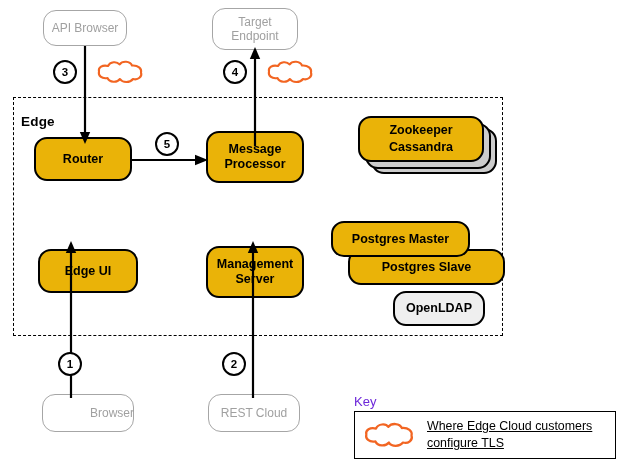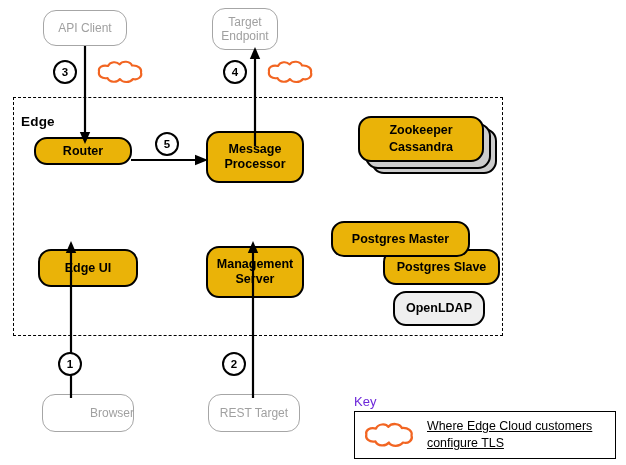--- a/index.html
+++ b/index.html
@@ -169,60 +169,60 @@
   </div>
 
   <div class="conn" style="left:246px; top:240px; width:14px; height:158px;">
     <svg width="14" height="158" viewBox="0 0 14 158">
       <line x1="7" y1="12" x2="7" y2="158" stroke="#000" stroke-width="2.2"></line>
       <polygon points="7,1 1.8,13 12.2,13" fill="#000"></polygon>
     </svg>
   </div>
 
   <div class="node ext-box" style="left:43px; top:10px; width:84px; height:36px;">
-    <span>API Client</span>
-  </div>
-
-  <div class="node ext-box" style="left:212px; top:8px; width:66px; height:42px;">
+    <span>API Browser</span>
+  </div>
+
+  <div class="node ext-box" style="left:212px; top:8px; width:86px; height:42px;">
     <span>Target Endpoint</span>
   </div>
 
   <div class="node ext-box" style="left:42px; top:394px; width:92px; height:38px;padding-left:48px;">
     <span>Browser</span>
   </div>
 
   <div class="node ext-box" style="left:208px; top:394px; width:92px; height:38px;">
-    <span>REST Target</span>
-  </div>
-
-  <div class="node comp-box" style="left:34px; top:137px; width:98px; height:28px;">
+    <span>REST Cloud</span>
+  </div>
+
+  <div class="node comp-box" style="left:34px; top:137px; width:98px; height:44px;">
     <span>Router</span>
   </div>
 
   <div class="node comp-box" style="left:206px; top:131px; width:98px; height:52px;align-items:center;">
     <span>Message Processor</span>
   </div>
 
-  <div class="node comp-box" style="left:38px; top:249px; width:100px; height:38px;text-align:right;">
+  <div class="node comp-box" style="left:38px; top:249px; width:100px; height:44px;text-align:right;">
     <span>Edge UI</span>
   </div>
 
   <div class="node comp-box" style="left:206px; top:246px; width:98px; height:52px;">
     <span>Management Server</span>
   </div>
 
   <div class="stack-ghost" style="left:371px; top:128px; width:126px; height:46px;"></div>
   <div class="stack-ghost" style="left:365px; top:123px; width:126px; height:46px;"></div>
   <div class="node comp-box" style="left:358px; top:116px; width:126px; height:46px; flex-direction:column; gap:2px;">
     <span>Zookeeper</span>
     <span>Cassandra</span>
   </div>
 
 
-  <div class="node comp-box" style="left:348px; top:249px; width:117px; height:36px;margin-left:35px;">
+  <div class="node comp-box" style="left:348px; top:249px; width:157px; height:36px;">
     <span>Postgres Slave</span>
   </div>
   <div class="node comp-box" style="left:331px; top:221px; width:139px; height:36px;">
     <span>Postgres Master</span>
   </div>
 
   <div class="node comp-box light" style="left:393px; top:291px; width:92px; height:35px;">
     <span>OpenLDAP</span>
   </div>
 

